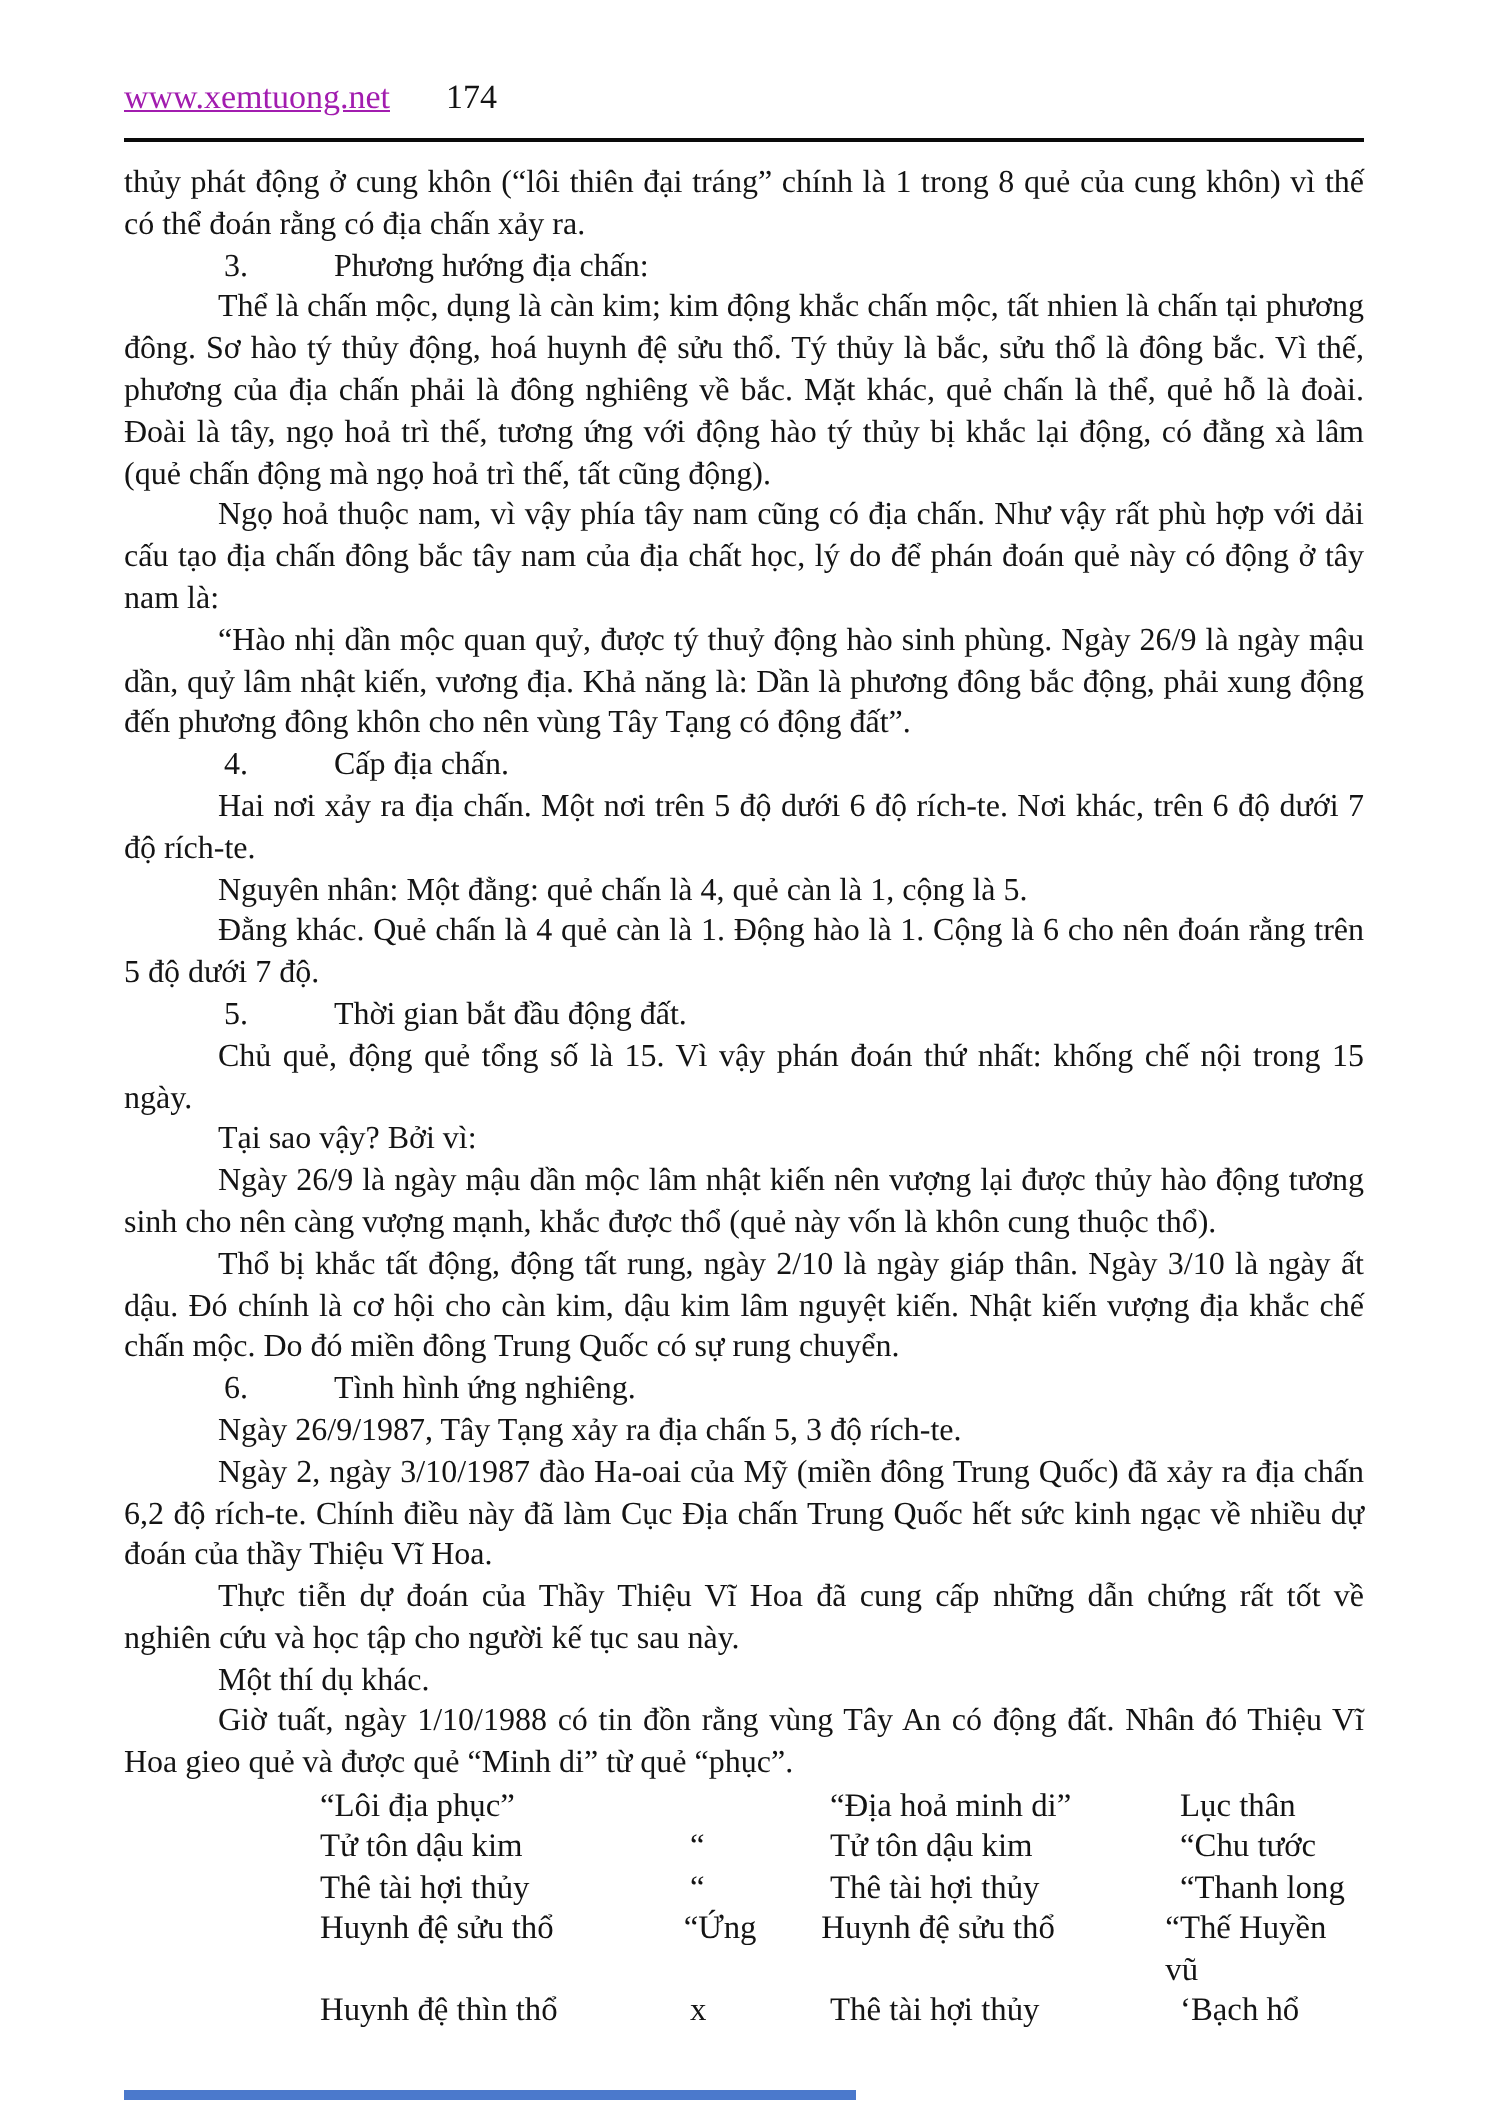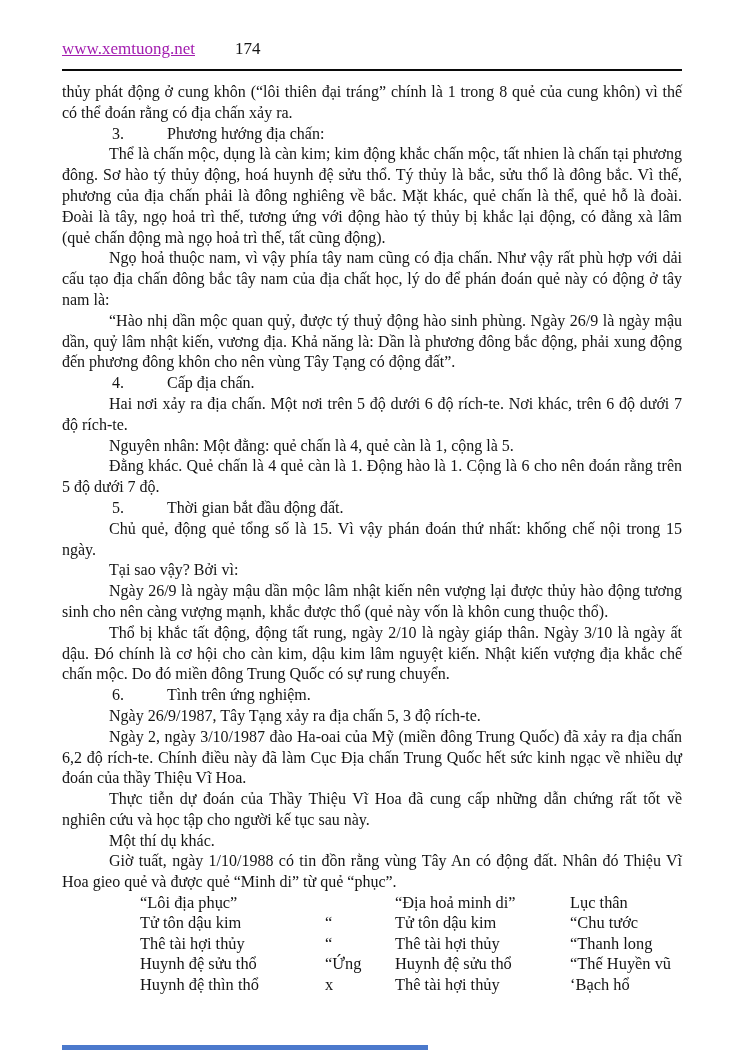--- a/index.html
+++ b/index.html
@@ -23,21 +23,21 @@
     font-size: 17px;
     line-height: 22px;
     white-space: nowrap;
   }
   .hdr-title { flex: 1 1 auto; }
   .hdr-link {
     color: #1c1ccd;
     text-decoration: underline;
     cursor: pointer;
   }
-  .hdr-page { margin-left: 40px; }
+  .hdr-page { margin-left: 28px; }
   .hdr-rule {
     border: none;
     border-top: 2px solid #0a0a0a;
     margin-top: 9px;
     margin-bottom: 11px;
   }
   .body-text { width: 620px; }
   p.para {
     font-size: 16px;
     line-height: 20.8px;
@@ -50,21 +50,21 @@
     text-indent: 0;
     padding-left: 50px;
   }
   .h-num { display: inline-block; width: 55px; }
   .btable {
     margin-left: 78px;
     font-size: 16.4px;
     line-height: 20.4px;
   }
   .btable-row { display: flex; }
-  .btable-c1 { width: 185px; }
+  .btable-c1 { width: 185px; margin-left: 20px; }
   .btable-c2 { width: 70px; }
   .btable-c3 { width: 175px; }
   .btable-c4 { flex: 1 1 auto; }
   .footer-bar {
     position: absolute;
     left: 62px;
     bottom: 3px;
     width: 366px;
     height: 5px;
   }
@@ -87,21 +87,21 @@
       <p class="para">“Hào nhị dần mộc quan quỷ, được tý thuỷ động hào sinh phùng. Ngày 26/9 là ngày mậu dần, quỷ lâm nhật kiến, vương địa. Khả năng là: Dần là phương đông bắc động, phải xung động đến phương đông khôn cho nên vùng Tây Tạng có động đất”.</p>
       <p class="para heading"><span class="h-num">4.</span><span>Cấp địa chấn.</span></p>
       <p class="para">Hai nơi xảy ra địa chấn. Một nơi trên 5 độ dưới 6 độ rích-te. Nơi khác, trên 6 độ dưới 7 độ rích-te.</p>
       <p class="para">Nguyên nhân: Một đằng: quẻ chấn là 4, quẻ càn là 1, cộng là 5.</p>
       <p class="para">Đằng khác. Quẻ chấn là 4 quẻ càn là 1. Động hào là 1. Cộng là 6 cho nên đoán rằng trên 5 độ dưới 7 độ.</p>
       <p class="para heading"><span class="h-num">5.</span><span>Thời gian bắt đầu động đất.</span></p>
       <p class="para">Chủ quẻ, động quẻ tổng số là 15. Vì vậy phán đoán thứ nhất: khống chế nội trong 15 ngày.</p>
       <p class="para">Tại sao vậy? Bởi vì:</p>
       <p class="para">Ngày 26/9 là ngày mậu dần mộc lâm nhật kiến nên vượng lại được thủy hào động tương sinh cho nên càng vượng mạnh, khắc được thổ (quẻ này vốn là khôn cung thuộc thổ).</p>
       <p class="para">Thổ bị khắc tất động, động tất rung, ngày 2/10 là ngày giáp thân. Ngày 3/10 là ngày ất dậu. Đó chính là cơ hội cho càn kim, dậu kim lâm nguyệt kiến. Nhật kiến vượng địa khắc chế chấn mộc. Do đó miền đông Trung Quốc có sự rung chuyển.</p>
-      <p class="para heading"><span class="h-num">6.</span><span>Tình trên ứng nghiệm.</span></p>
+      <p class="para heading"><span class="h-num">6.</span><span>Tình hình ứng nghiêng.</span></p>
       <p class="para">Ngày 26/9/1987, Tây Tạng xảy ra địa chấn 5, 3 độ rích-te.</p>
       <p class="para">Ngày 2, ngày 3/10/1987 đào Ha-oai của Mỹ (miền đông Trung Quốc) đã xảy ra địa chấn 6,2 độ rích-te. Chính điều này đã làm Cục Địa chấn Trung Quốc hết sức kinh ngạc về nhiều dự đoán của thầy Thiệu Vĩ Hoa.</p>
       <p class="para">Thực tiễn dự đoán của Thầy Thiệu Vĩ Hoa đã cung cấp những dẫn chứng rất tốt về nghiên cứu và học tập cho người kế tục sau này.</p>
       <p class="para">Một thí dụ khác.</p>
       <p class="para">Giờ tuất, ngày 1/10/1988 có tin đồn rằng vùng Tây An có động đất. Nhân đó Thiệu Vĩ Hoa gieo quẻ và được quẻ “Minh di” từ quẻ “phục”.</p>
     </div>
 
   <div class="btable" id="hex-table">
       <div class="btable-row">
         <div class="btable-c1">“Lôi địa phục”</div>

